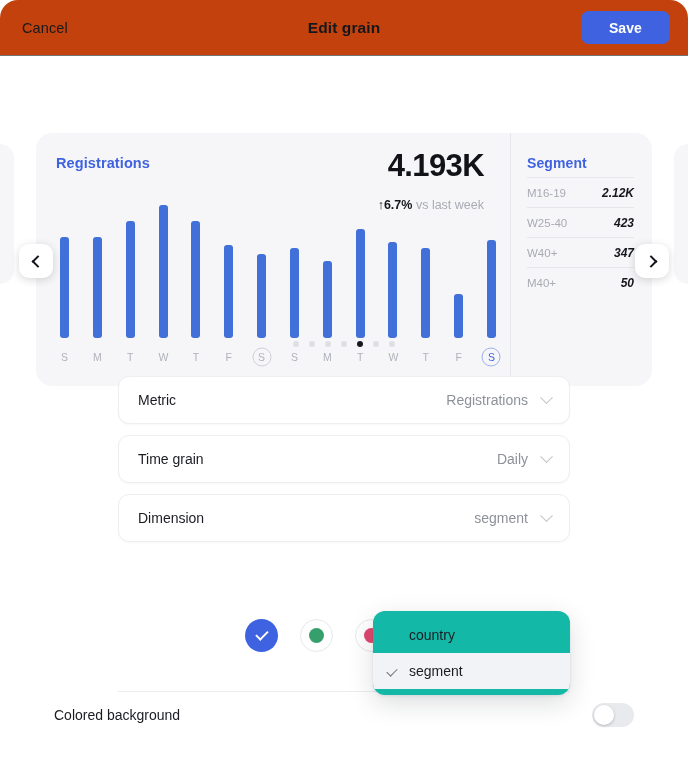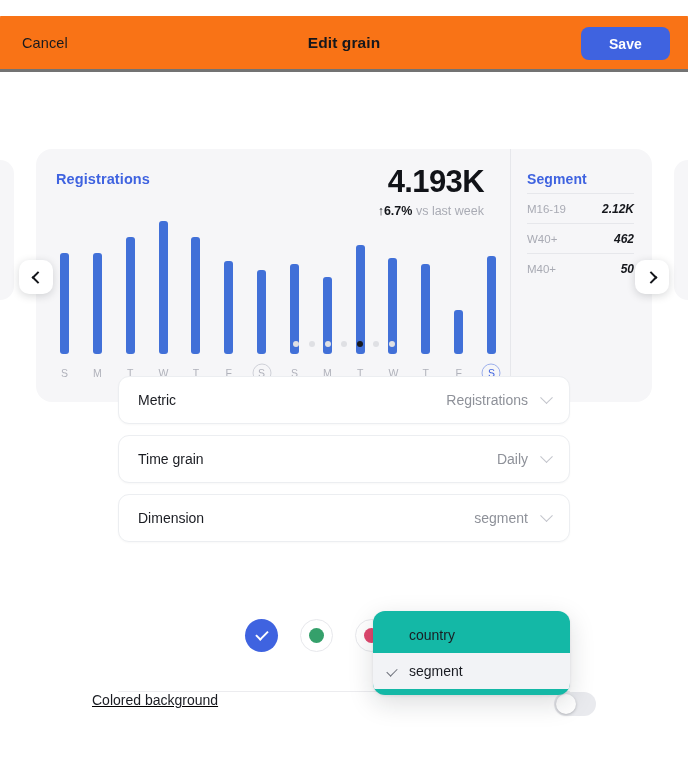--- a/index.html
+++ b/index.html
@@ -14,23 +14,23 @@
     width: 688px; height: 758px;
     background: #ffffff;
     border-radius: 18px;
     overflow: hidden;
   }
 
   
   .topbar {
     position: relative;
     height: 56px;
-    background: #f97316;
-    border-bottom: 3px solid #737373;
-    display: flex; align-items: center; margin-top: 16px;
+    background: #c2410c;
+    border-bottom: 1px solid #737373;
+    display: flex; align-items: center;
   }
   .cancel-btn {
     position: absolute; left: 22px; top: 50%; transform: translateY(-50%);
     font-size: 14.5px; color: #181a1f; letter-spacing: .1px;
     background: none; border: none; cursor: pointer;
     font-family: inherit;
   }
   .topbar-title {
     position: absolute; left: 0; right: 0; text-align: center;
     font-size: 15.5px; font-weight: 700; color: #15171c; letter-spacing: .1px;
@@ -81,21 +81,21 @@
   }
   .bignum {
     position: absolute; right: 26px; top: 17px;
     text-align: right;
   }
   .bignum-value {
     font-size: 31px; font-weight: 700; color: #111318;
     letter-spacing: -.6px; line-height: 1.05; text-align: right;
   }
   .bignum-delta {
-    margin-top: 5px; font-size: 12.5px; white-space: nowrap;
+    margin-top: 15px; font-size: 12.5px; white-space: nowrap;
   }
   .delta-up { font-weight: 700; color: #15171c; }
   .delta-vs { color: #a9abb4; }
 
   .bars {
     position: absolute;
     left: 24px; bottom: 48px;
     width: 436px; height: 133px;
     display: flex; align-items: flex-end; justify-content: space-between;
   }
@@ -245,23 +245,22 @@
   }
 
   
   .bottom-divider {
     position: absolute; left: 118px; right: 118px; top: 691px;
     height: 1px; background: #ececef;
   }
   .toggle-row {
     position: absolute; left: 0; right: 0; top: 692px;
     height: 46px;
-    display: flex; align-items: flex-start;
-    padding: 0 92px;
-    text-decoration: underline;
+    display: flex; align-items: center;
+    padding: 0 54px;
   }
   .toggle-label { font-size: 14px; color: #1a1c22; }
   .toggle {
     margin-left: auto;
     width: 42px; height: 24px; border-radius: 12px;
     background: #e9eaee; position: relative; cursor: pointer;
   }
   .toggle .knob {
     position: absolute; left: 2px; top: 2px;
     width: 20px; height: 20px; border-radius: 50%;
@@ -335,22 +334,26 @@
       </div>
 
       <div class="segment-pane">
         <div class="segment-title">Segment</div>
         <div id="segment-rows">
             <div class="segment-row">
               <div class="segment-name">M16-19</div>
               <div class="segment-value">2.12K</div>
             </div>
             <div class="segment-row">
+              <div class="segment-name">W25-40</div>
+              <div class="segment-value">423</div>
+            </div>
+            <div class="segment-row">
               <div class="segment-name">W40+</div>
-              <div class="segment-value">462</div>
+              <div class="segment-value">347</div>
             </div>
             <div class="segment-row">
               <div class="segment-name">M40+</div>
               <div class="segment-value">50</div>
             </div>
           </div>
       </div>
 
     </div>
 

